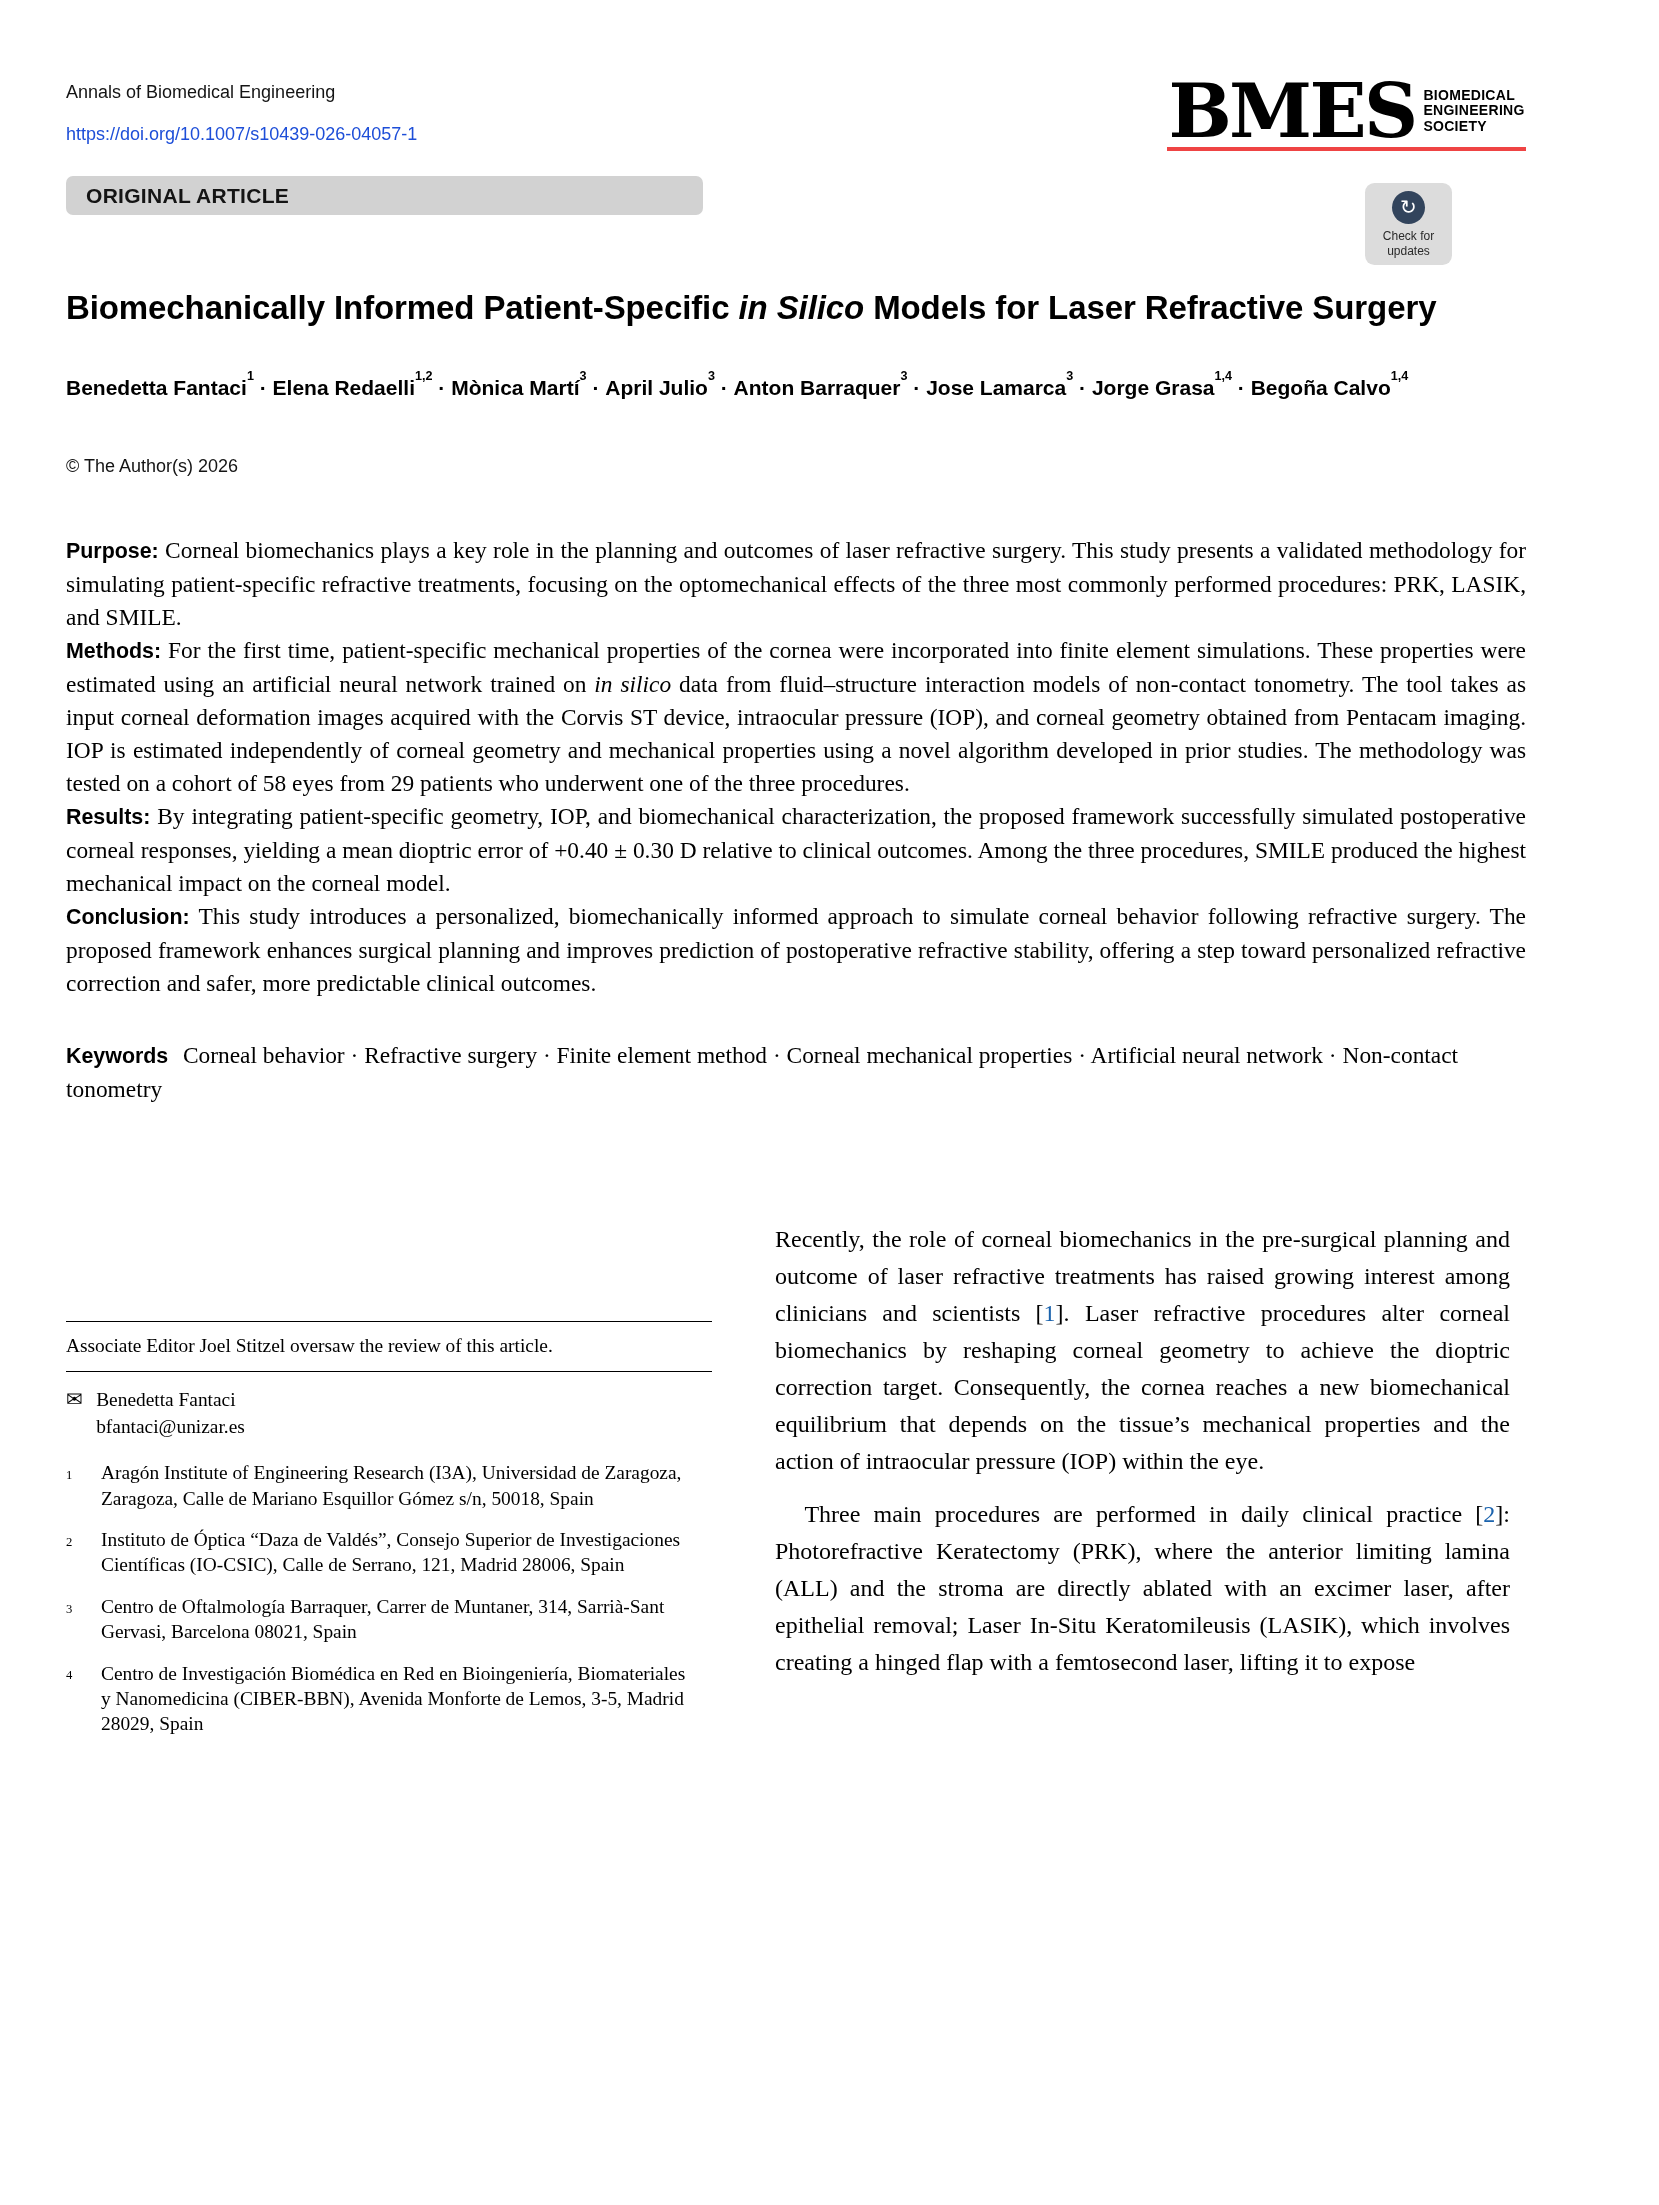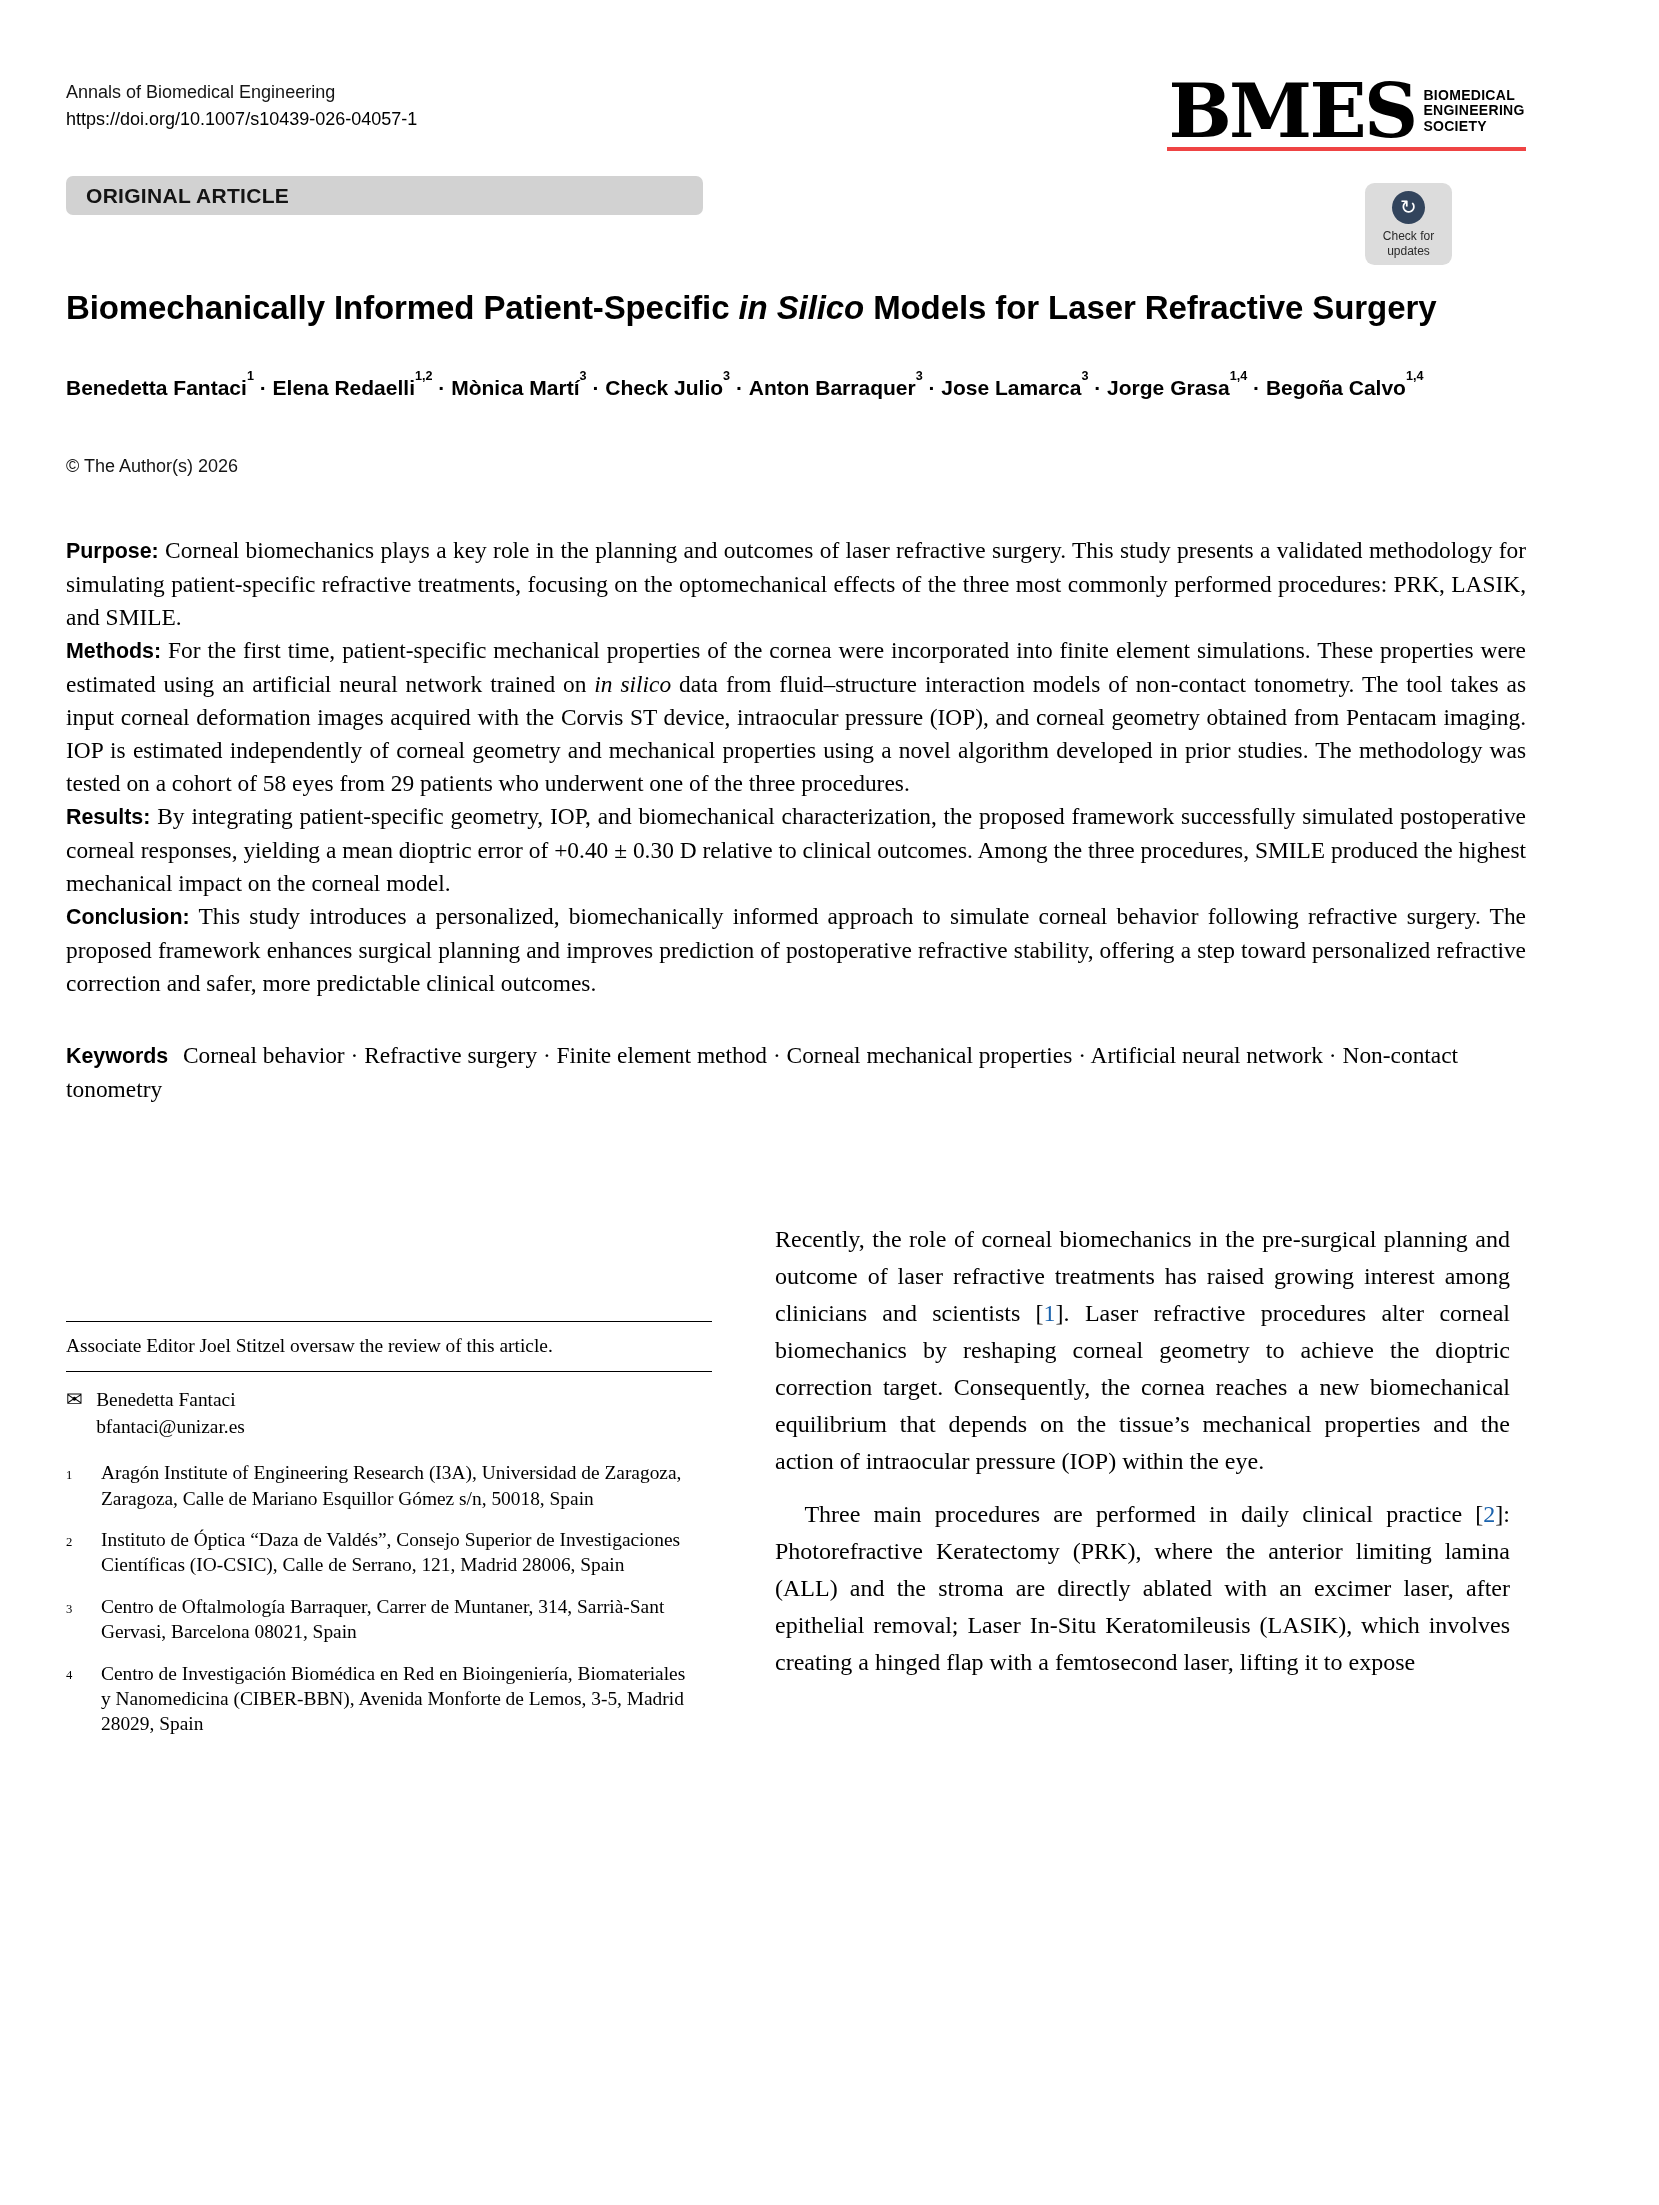--- a/index.html
+++ b/index.html
@@ -5,21 +5,21 @@
   html, body { margin:0; padding:0; background:#ffffff; }
   .page {
     width:1660px; height:2205px; position:relative; overflow:hidden;
     background:#ffffff; padding:72px 134px 0 66px; box-sizing:border-box;
     font-family:"Liberation Serif", serif; color:#000;
     -webkit-hyphens:auto; hyphens:auto;
   }
   
   .header-row { display:flex; justify-content:space-between; align-items:flex-start; height:88px; }
   .journal-meta { font-family:"Liberation Sans", sans-serif; font-size:18px; line-height:27.4px; color:#141414; padding-top:6.7px; }
-  .doi-link { color:#000000; text-decoration:none; display:block; }
+  .doi-link { color:#1d4ed8; text-decoration:none; display:block;margin-top:15px; }
   .bmes { border-bottom:4px solid #ef4444; padding:8px 1.3px 5.4px 1.3px; }
   .bmes-row { display:flex; align-items:center; gap:8px; }
   .bmes-main { font-family:"DejaVu Serif", serif; font-weight:bold; font-size:75px; line-height:62px; letter-spacing:-2.7px; }
   .bmes-sub { display:flex; flex-direction:column; font-family:"Liberation Sans", sans-serif; font-weight:bold; font-size:14px; line-height:15.4px; letter-spacing:0.3px; }
   
   .banner-row { margin-top:16px; position:relative; }
   .banner { width:637px; height:39px; background:#d2d2d2; color:#141414;
     font-family:Liberation Sans, sans-serif; font-weight:bold; font-size:21px;
     line-height:39px; padding-left:20px; letter-spacing:0.3px; box-sizing:border-box;border-radius:7px; }
   .crossmark { position:absolute; top:6.7px; right:74px; width:87px;
@@ -103,21 +103,21 @@
       <div class="cm-line">updates</div>
     </div>
   </div>
 
   <h1 class="title"><span>Biomechanically Informed Patient-Specific </span><em>in Silico</em><span> Models for Laser Refractive Surgery</span></h1>
 
   <div class="authors">
     <span class="author"><span>Benedetta Fantaci</span><sup>1</sup><span> · </span></span>
     <span class="author"><span>Elena Redaelli</span><sup>1,2</sup><span> · </span></span>
     <span class="author"><span>Mònica Martí</span><sup>3</sup><span> · </span></span>
-    <span class="author"><span>Check Julio</span><sup>3</sup><span> · </span></span>
+    <span class="author"><span>April Julio</span><sup>3</sup><span> · </span></span>
     <span class="author"><span>Anton Barraquer</span><sup>3</sup><span> · </span></span>
     <span class="author"><span>Jose Lamarca</span><sup>3</sup><span> · </span></span>
     <span class="author"><span>Jorge Grasa</span><sup>1,4</sup><span> · </span></span>
     <span class="author"><span>Begoña Calvo</span><sup>1,4</sup><span></span></span>
   </div>
 
   <div class="dates">
     <div>© The Author(s) 2026</div>
   </div>
 

